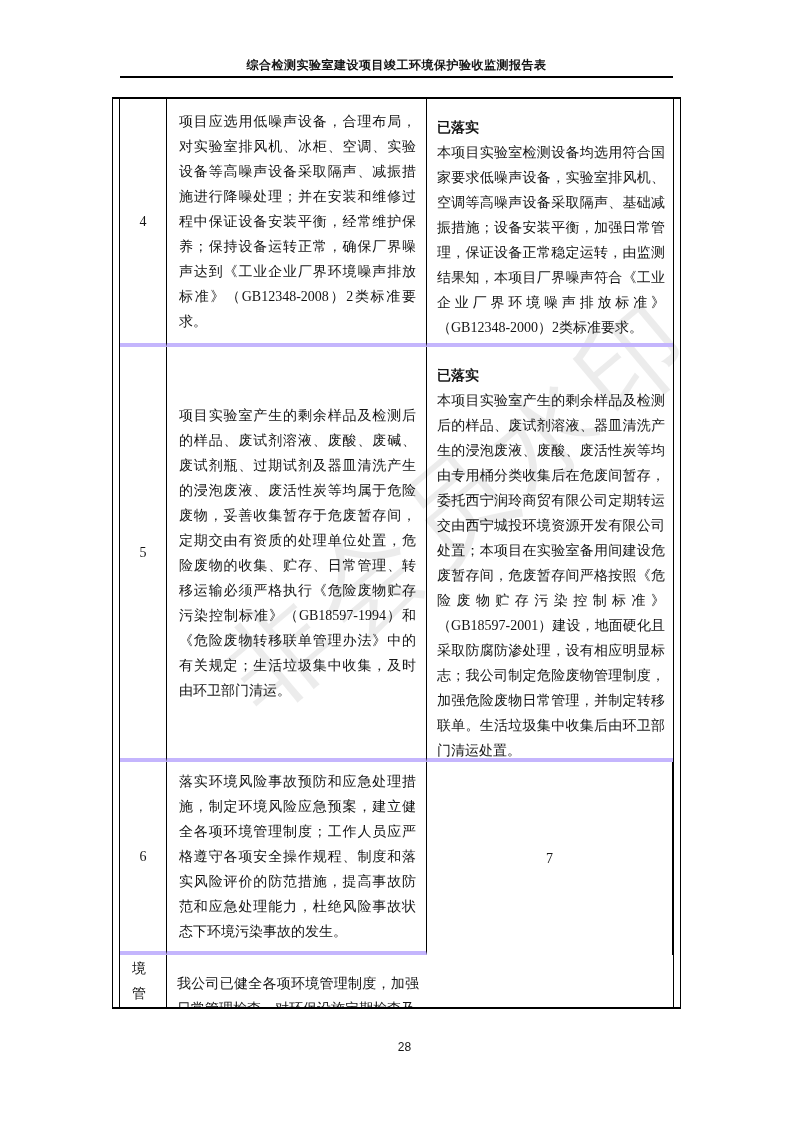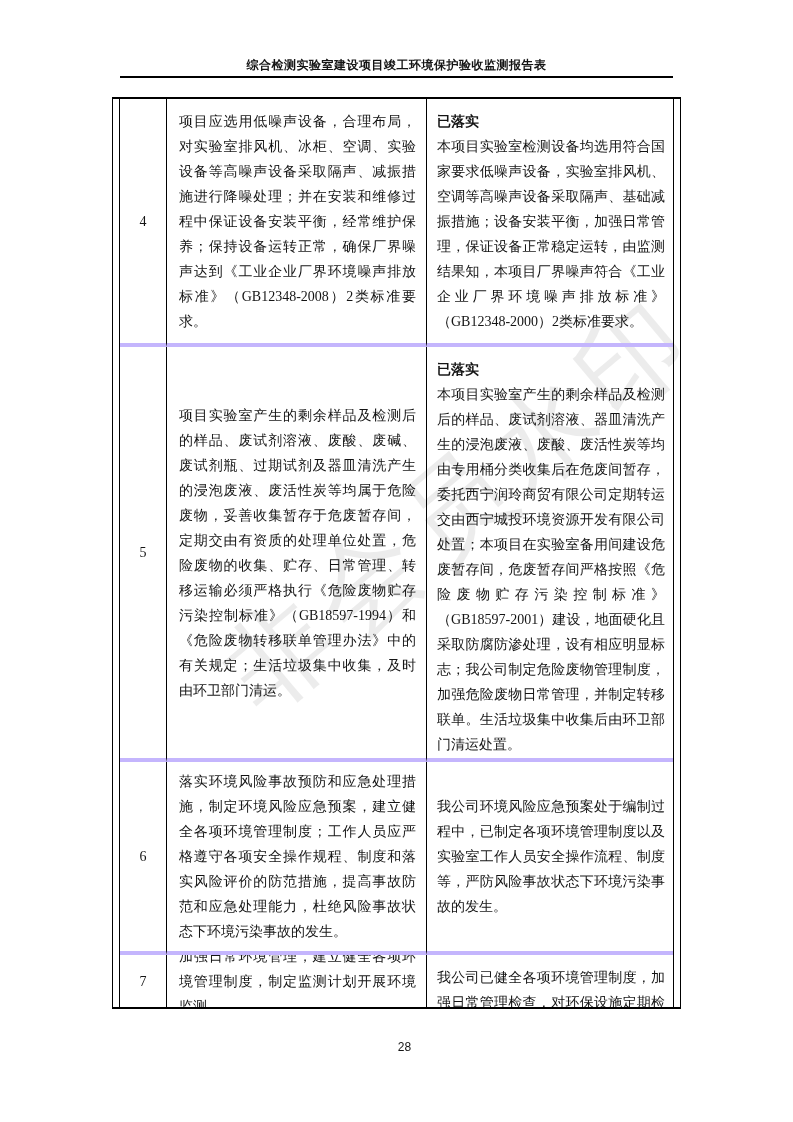--- a/index.html
+++ b/index.html
@@ -80,21 +80,21 @@
   .num-cell { align-items: center; font-size: 14px; }
 
   .req-cell {
     padding: 2px 10px 2px 12px;
     text-align: justify;
   }
   .impl-cell {
     padding: 2px 8px 2px 10px;
     text-align: justify;
   }
-  .impl-cell.v-top { justify-content: flex-start; padding-top: 10px; }
+  .impl-cell.v-top { justify-content: flex-start; padding-top: 16px; }
 
   .status-label { font-weight: bold; }
 
   
   .page-number {
     position: absolute;
     top: 1040px; left: 0; right: 0;
     text-align: center;
     font-size: 12px;
     font-family: "Liberation Sans", sans-serif;
@@ -122,24 +122,20 @@
 
     <div class="cell num-cell">5</div>
     <div class="cell req-cell">项目实验室产生的剩余样品及检测后的样品、废试剂溶液、废酸、废碱、废试剂瓶、过期试剂及器皿清洗产生的浸泡废液、废活性炭等均属于危险废物，妥善收集暂存于危废暂存间，定期交由有资质的处理单位处置，危险废物的收集、贮存、日常管理、转移运输必须严格执行《危险废物贮存污染控制标准》（GB18597-1994）和《危险废物转移联单管理办法》中的有关规定；生活垃圾集中收集，及时由环卫部门清运。</div>
     <div class="cell impl-cell last-col v-top">
       <div class="status-label">已落实</div>
       <div>本项目实验室产生的剩余样品及检测后的样品、废试剂溶液、器皿清洗产生的浸泡废液、废酸、废活性炭等均由专用桶分类收集后在危废间暂存，委托西宁润玲商贸有限公司定期转运交由西宁城投环境资源开发有限公司处置；本项目在实验室备用间建设危废暂存间，危废暂存间严格按照《危险废物贮存污染控制标准》（GB18597-2001）建设，地面硬化且采取防腐防渗处理，设有相应明显标志；我公司制定危险废物管理制度，加强危险废物日常管理，并制定转移联单。生活垃圾集中收集后由环卫部门清运处置。</div>
     </div>
 
     <div class="cell num-cell">6</div>
     <div class="cell req-cell">落实环境风险事故预防和应急处理措施，制定环境风险应急预案，建立健全各项环境管理制度；工作人员应严格遵守各项安全操作规程、制度和落实风险评价的防范措施，提高事故防范和应急处理能力，杜绝风险事故状态下环境污染事故的发生。</div>
-    <div class="cell impl-cell last-col">
-
-      <div>我公司环境风险应急预案处于编制过程中，已制定各项环境管理制度以及实验室工作人员安全操作流程、制度等，严防风险事故状态下环境污染事故的发生。</div>
-    </div>
 
     <div class="cell num-cell last-row">7</div>
     <div class="cell req-cell last-row v-top">加强日常环境管理，建立健全各项环境管理制度，制定监测计划开展环境监测，</div>
     <div class="cell impl-cell last-col last-row v-top">
 
       <div>我公司已健全各项环境管理制度，加强日常管理检查，对环保设施定期检查及</div>
     </div>
 
   </div>
 </div>

